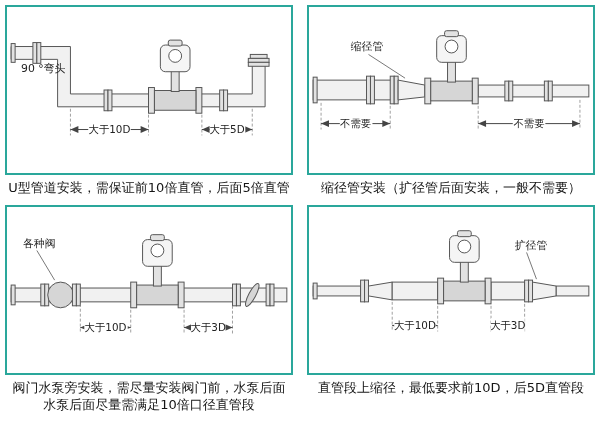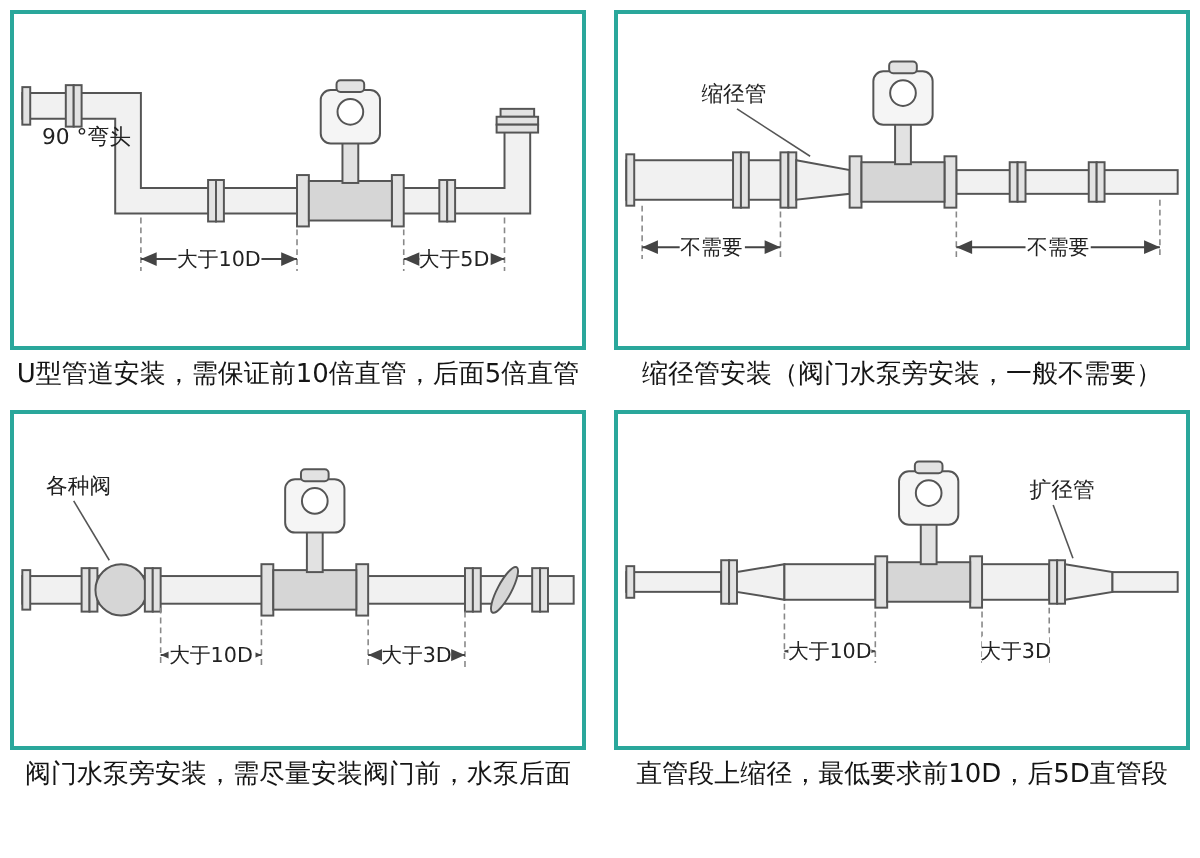--- a/index.html
+++ b/index.html
@@ -139,21 +139,21 @@
           <line class="tick" x1="272" y1="94" x2="272" y2="124"></line>
           <line class="dline" x1="169" y1="118" x2="272" y2="118"></line>
           <polygon class="ah" points="169,118 177,114.5 177,121.5"></polygon>
           <polygon class="ah" points="272,118 264,114.5 264,121.5"></polygon>
           <rect class="wbg" x="204" y="110.5" width="33" height="15"></rect>
           <text class="dim" x="220.5" y="121.5">不需要</text>
         </g>
       </svg>
     </div>
     <figcaption class="caption">
-      <div>缩径管安装（阀门水泵旁安装，一般不需要）</div>
+      <div>缩径管安装（扩径管后面安装，一般不需要）</div>
       <div></div>
     </figcaption>
   </figure>
 
   <figure class="panel">
     <div class="panel-box">
       <svg viewBox="0 0 283 168">
         <g>
           <rect class="pipe" x="2" y="82" width="279" height="14"></rect>
           <rect class="pf" x="2" y="79" width="4" height="20"></rect>
@@ -186,20 +186,21 @@
           <line class="dline" x1="177" y1="122" x2="226" y2="122"></line>
           <polygon class="ah" points="177,122 185,118.5 185,125.5"></polygon>
           <polygon class="ah" points="226,122 218,118.5 218,125.5"></polygon>
           <rect class="wbg" x="184" y="114.5" width="35" height="15"></rect>
           <text class="dim" x="201.5" y="125.5">大于3D</text>
         </g>
       </svg>
     </div>
     <figcaption class="caption">
       <div>阀门水泵旁安装，需尽量安装阀门前，水泵后面</div>
+      <div>水泵后面尽量需满足10倍口径直管段</div>
     </figcaption>
   </figure>
 
   <figure class="panel">
     <div class="panel-box">
       <svg viewBox="0 0 283 168">
         <g>
           <rect class="pipe" x="2" y="80" width="48" height="10"></rect>
           <rect class="pf" x="2" y="77" width="4" height="16"></rect>
           <rect class="pf" x="50" y="74" width="4" height="22"></rect>

